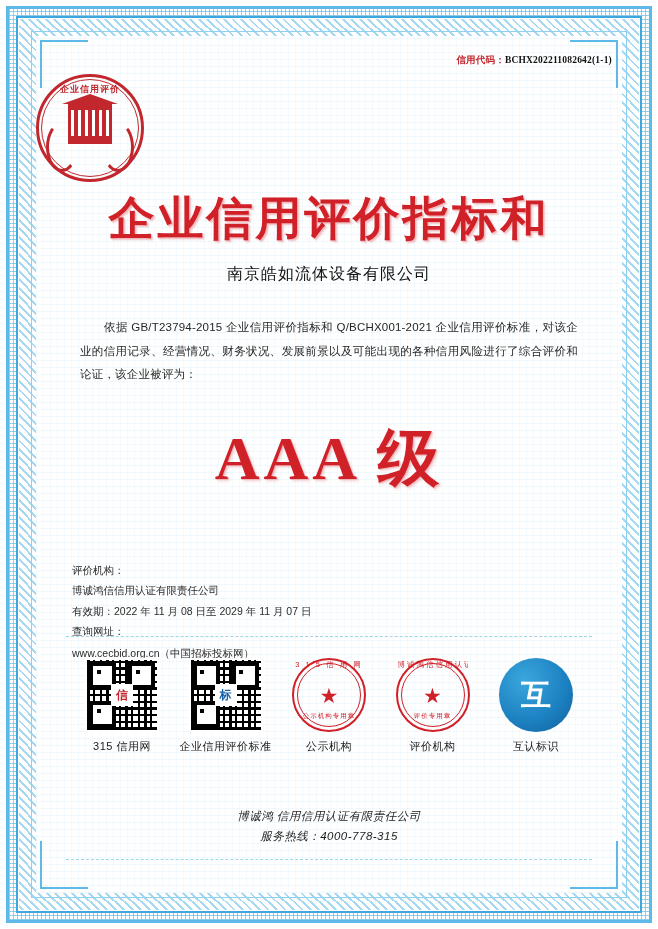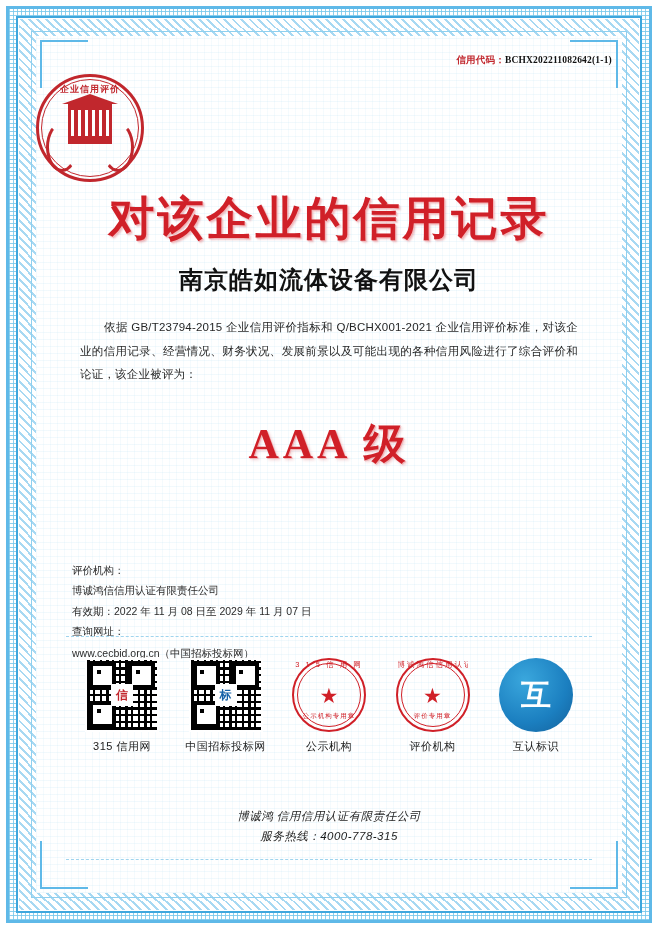--- a/index.html
+++ b/index.html
@@ -206,22 +206,22 @@
     font-weight: bold;
     color: #d02028;
     letter-spacing: 3px;
     text-shadow: 1px 1px 0 #f3b7ba, 2px 2px 2px rgba(190,30,45,0.25);
   }
   .company-name {
     position: absolute;
     left: 0; right: 0;
     top: 228px;
     text-align: center;
-    font-size: 24px;
-    font-weight: bold;
+    font-size: 16px;
+    font-weight: normal;
     color: #111111;
     letter-spacing: 1px;
   }
 
   
   .body-text {
     position: absolute;
     left: 44px;
     right: 44px;
     top: 280px;
@@ -233,21 +233,21 @@
     letter-spacing: 0.2px;
   }
 
   
   .grade {
     position: absolute;
     left: 0; right: 0;
     top: 380px;
     text-align: center;
     font-family: "Liberation Serif", serif;
-    font-size: 42px;
+    font-size: 62px;
     font-weight: bold;
     color: #d02028;
     letter-spacing: 4px;
     text-shadow: 1px 1px 0 #f0b5b8, 2px 2px 3px rgba(190,30,45,0.22);
   }
 
   
   .details {
     position: absolute;
     left: 36px;
@@ -456,21 +456,21 @@
         <div class="ring-inner"></div>
         <div class="arc-text">企业信用评价</div>
         <div class="laurel-l"></div>
         <div class="laurel-r"></div>
         <div class="bank">
           <div class="bank-lines"></div>
         </div>
       </div>
     </div>
 
-    <div class="cert-title">对该企业的信用记录</div>
+    <div class="cert-title">企业信用评价指标和</div>
 
     <div class="company-name">南京皓如流体设备有限公司</div>
 
     <div class="body-text">依据 GB/T23794-2015 企业信用评价指标和 Q/BCHX001-2021 企业信用评价标准，对该企业的信用记录、经营情况、财务状况、发展前景以及可能出现的各种信用风险进行了综合评价和论证，该企业被评为：</div>
 
     <div class="grade">AAA 级</div>
 
     <div class="details">
       <div class="line">评价机构：</div>
       <div class="line sub">博诚鸿信信用认证有限责任公司</div>
@@ -503,21 +503,21 @@
 
       <div class="badge">
         <div class="art">
           <div class="qr blue">
             <div class="eye tl"></div>
             <div class="eye tr"></div>
             <div class="eye bl"></div>
             <div class="logo">标</div>
           </div>
         </div>
-        <div class="cap">中国招标投标网</div>
+        <div class="cap">企业信用评价标准</div>
       </div>
 
       <div class="badge">
         <div class="art">
           <div class="seal">
             <div class="ring2"></div>
             <div class="arc">3 1 5 信 用 网</div>
             <div class="star">★</div>
             <div class="arc-b">公示机构专用章</div>
           </div>

